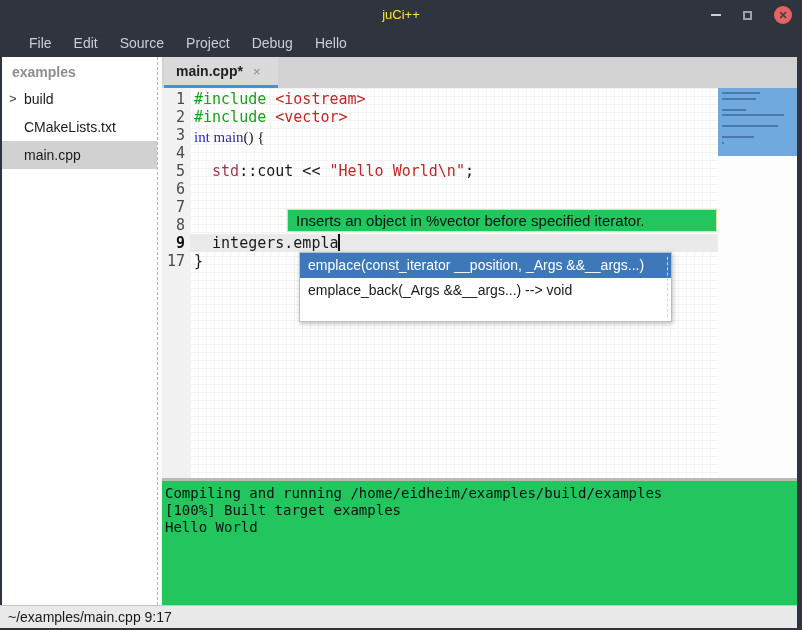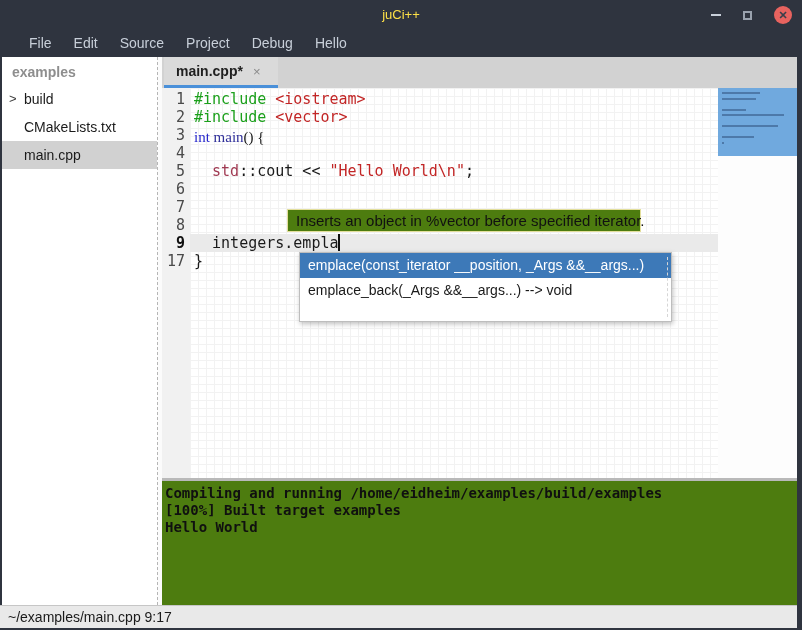--- a/index.html
+++ b/index.html
@@ -56,35 +56,35 @@
   .cline .inc { color:#c22626; }
   .cline .str { color:#c22626; }
   .cline .kw  { color:#2727cc; }
   .cline .fn  { color:#30309a; }
   .cline .ns  { color:#a03a52; }
   .cursor { position:absolute; width:2px; height:17px; background:#111; }
   .minimap { position:absolute; right:0; top:0; width:79px; height:100%; background:#fdfdfd; }
   .viewport { position:absolute; left:0; right:0; top:0; height:68px; background:#70a9de; }
   .mmark { position:absolute; left:4px; height:2px; background:rgba(25,50,90,0.40); }
   
-  .tooltip { position:absolute; left:287px; top:209px; width:354px; height:23px;
-             background:#4d7c0f; border:1px solid #e3df9c; line-height:21px;
+  .tooltip { position:absolute; left:287px; top:209px; width:430px; height:23px;
+             background:#22c55e; border:1px solid #e3df9c; line-height:21px;
              padding-left:8px; font-size:15px; color:#111; z-index:6; white-space:nowrap; }
   .popup { position:absolute; left:287px; top:252px; width:373px; height:70px;
            background:#fff; border:1px solid #bdbdbd; box-shadow:1px 2px 5px rgba(0,0,0,.25);
            z-index:6;margin-left:12px; }
   .popup::after { content:""; position:absolute; right:3px; top:4px; bottom:4px;
                   border-right:1px dashed #d6d6d6; }
   .pop-item { height:25px; line-height:25px; padding-left:8px; font-size:14px;
               color:#1a1a1a; white-space:nowrap; }
   .pop-item.selected { background:#3d79b8; color:#fff; }
   
   .hsep { position:absolute; left:0; right:0; top:421px; height:3px; background:#b9b9b9; }
-  .output { position:absolute; left:0; right:0; top:424px; bottom:0; background:#4d7c0f;
-            padding:4px 0 0 3px;font-weight:bold; }
+  .output { position:absolute; left:0; right:0; top:424px; bottom:0; background:#22c55e;
+            padding:4px 0 0 3px; }
   .oline { font-family:"DejaVu Sans Mono",monospace; font-size:14px; line-height:17px;
            color:#101010; white-space:pre; }
   .statusbar { position:absolute; left:0; right:5px; bottom:2px; height:23px;
                background:#e9e9e9; border-top:1px solid #c6c6c6; line-height:22px;
                padding-left:8px; font-size:14px; color:#1a1a1a; }
 </style>
 </head>
 <body>
 
 <div class="window">

